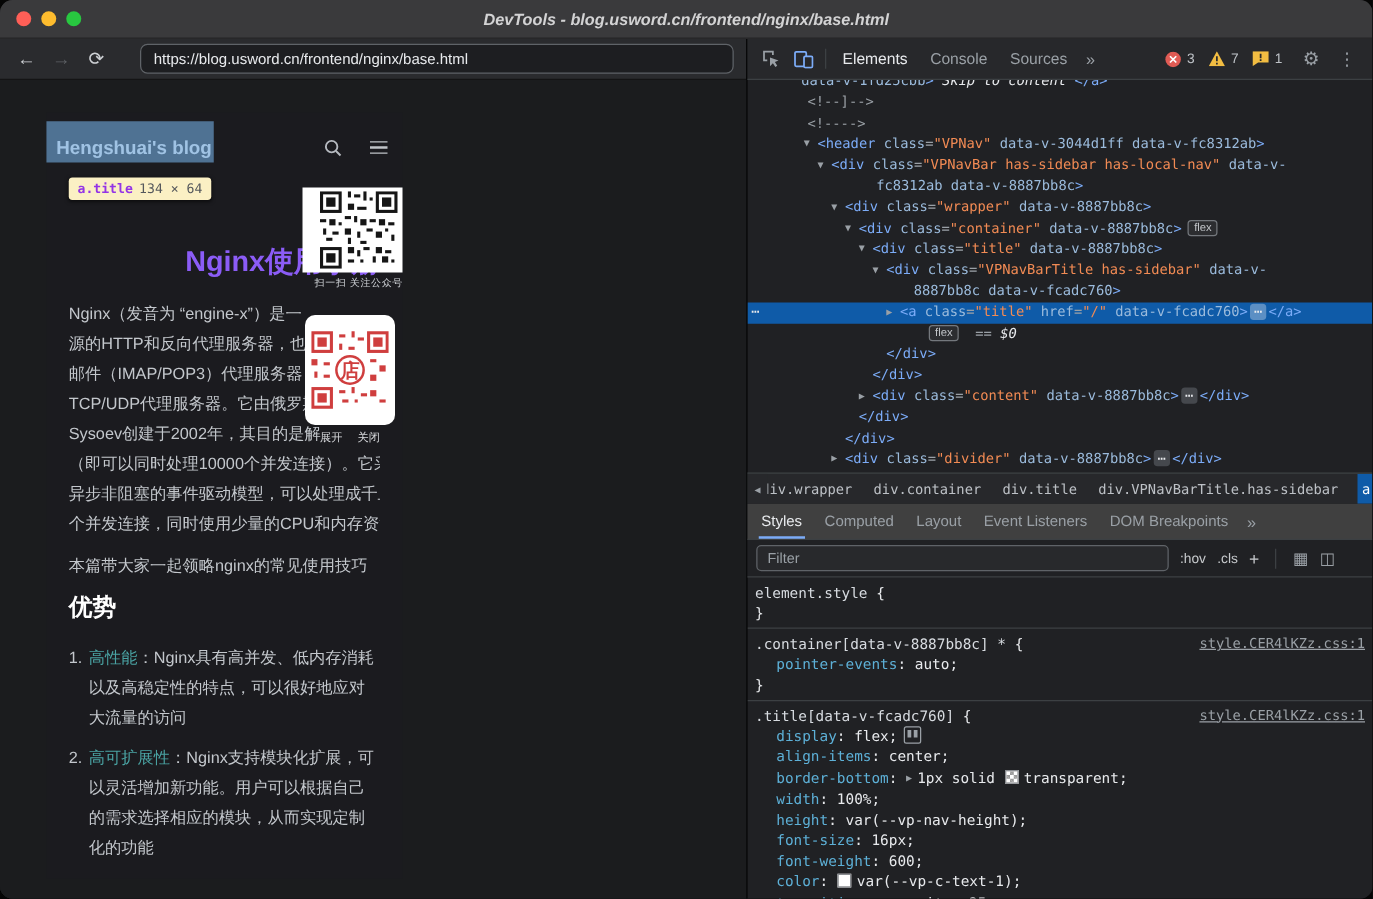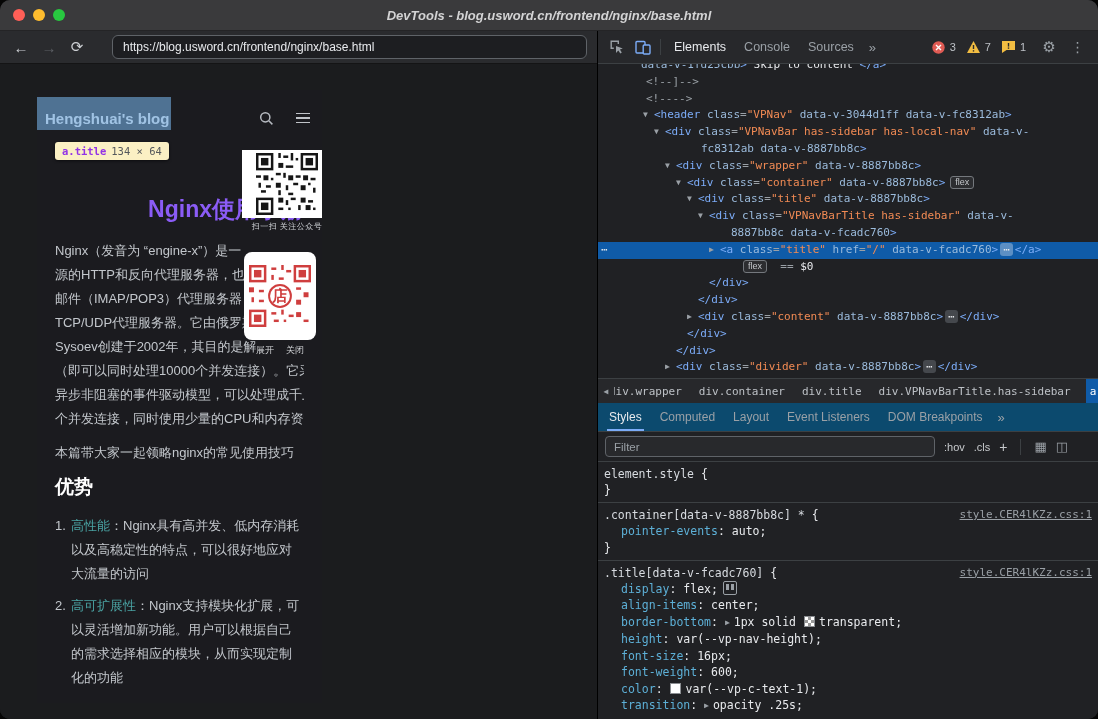--- a/index.html
+++ b/index.html
@@ -74,32 +74,32 @@
   .tree-line{line-height:16.8px;height:16.8px;white-space:pre;position:relative;color:#e8eaed;}
   .tree-line.clip-top{margin-top:-8px;}
   .tree-line.selected{background:#0f5ba8;}
   .tree-arrow{display:inline-block;width:11px;margin-left:-11px;color:#9aa0a6;font-size:8px;vertical-align:1px;}
   .gutter{position:absolute;left:3px;color:#e8eaed;letter-spacing:1px;}
   .t-tag{color:#7cacf8;}
   .t-attr{color:#9bbbdc;}
   .t-val{color:#f28b54;}
   .t-pn{color:#9aa0a6;}
   .t-com{color:#9aa0a6;}
-  .t-txt{color:#e8eaed;}
+  .t-txt{color:#e8eaed;font-style:italic;}
   .t-ell{color:#e8eaed;background:#45484d;border-radius:3px;padding:0 3px;margin:0 2px;}
   .selected .t-ell{background:rgba(255,255,255,.32);}
   .adorner{display:inline-block;border:1px solid #74787d;border-radius:3px;background:#2c2d30;color:#c3c6ca;font-family:"Liberation Sans",sans-serif;font-size:9px;line-height:11px;padding:0 4px;margin-left:5px;vertical-align:1px;}
 
   .crumbs-bar{flex:0 0 24px;background:#27282b;border-top:1px solid #3c4043;display:flex;align-items:center;font-family:"DejaVu Sans Mono","Liberation Mono",monospace;font-size:11px;color:#bdc1c6;overflow:hidden;position:relative;}
   .crumb-nav{flex:0 0 16px;height:100%;display:flex;align-items:center;justify-content:center;color:#9aa0a6;font-size:8px;background:#27282b;z-index:2;}
   .crumbs{display:flex;align-items:center;gap:13px;white-space:nowrap;margin-left:-7px;z-index:1;height:100%;}
   .crumb{display:flex;align-items:center;height:100%;padding:0 2px;}
   .crumb.active{background:#0f5ba8;color:#ffffff;padding:0 4px;}
 
-  .styles-tabs{flex:0 0 28px;background:#0c4a6e;border-bottom:1px solid #3c4043;display:flex;align-items:center;font-size:12px;color:#9aa0a6;padding-left:2px;}
+  .styles-tabs{flex:0 0 28px;background:#404040;border-bottom:1px solid #3c4043;display:flex;align-items:center;font-size:12px;color:#9aa0a6;padding-left:2px;}
   .stab{height:28px;display:flex;align-items:center;padding:0 9px;position:relative;}
   .stab.active{color:#e8eaed;}
   .stab.active::after{content:"";position:absolute;left:7px;right:7px;bottom:0;height:2px;background:#7cacf8;}
 
   .filter-row{flex:0 0 29px;background:#202124;border-bottom:1px solid #3c4043;display:flex;align-items:center;padding:0 7px;gap:9px;}
   .filter-input{flex:1;max-width:312px;height:19px;background:#28292c;border:1px solid #5f6368;border-radius:4px;color:#e8eaed;font-size:11.5px;padding:0 8px;outline:none;font-family:"Liberation Sans",sans-serif;}
   .filter-input::placeholder{color:#9aa0a6;}
   .tool-txt{font-size:11px;color:#c7cacd;}
   .plus{font-size:14px;color:#c7cacd;}
   .mini-icon{color:#9aa0a6;font-size:13px;}
@@ -431,20 +431,21 @@
           </div>
           <div class="rule">
             <div class="rule-head">
               <span class="sel-text">.title[data-v-fcadc760]</span>
               <span class="brace"> {</span>
               <span class="rule-link">style.CER4lKZz.css:1</span>
             </div>
             <div class="decl"><span class="prop">display</span><span class="pval">: </span><span class="pval">flex</span><span class="pval">;</span><span class="flex-icon"></span></div>
             <div class="decl"><span class="prop">align-items</span><span class="pval">: </span><span class="pval">center</span><span class="pval">;</span></div>
             <div class="decl"><span class="prop">border-bottom</span><span class="pval">: </span><span class="exp-arrow">▶</span><span class="pval">1px solid </span><span class="swatch checker"></span><span class="pval">transparent</span><span class="pval">;</span></div>
+            <div class="decl"><span class="prop">width</span><span class="pval">: </span><span class="pval">100%</span><span class="pval">;</span></div>
             <div class="decl"><span class="prop">height</span><span class="pval">: </span><span class="pval">var(--vp-nav-height)</span><span class="pval">;</span></div>
             <div class="decl"><span class="prop">font-size</span><span class="pval">: </span><span class="pval">16px</span><span class="pval">;</span></div>
             <div class="decl"><span class="prop">font-weight</span><span class="pval">: </span><span class="pval">600</span><span class="pval">;</span></div>
             <div class="decl"><span class="prop">color</span><span class="pval">: </span><span class="swatch" style="background: rgb(255, 255, 255);"></span><span class="pval">var(--vp-c-text-1)</span><span class="pval">;</span></div>
             <div class="decl"><span class="prop">transition</span><span class="pval">: </span><span class="exp-arrow">▶</span><span class="pval">opacity .25s</span><span class="pval">;</span></div>
           </div>
         </div>
 
     </div>
   </div>

